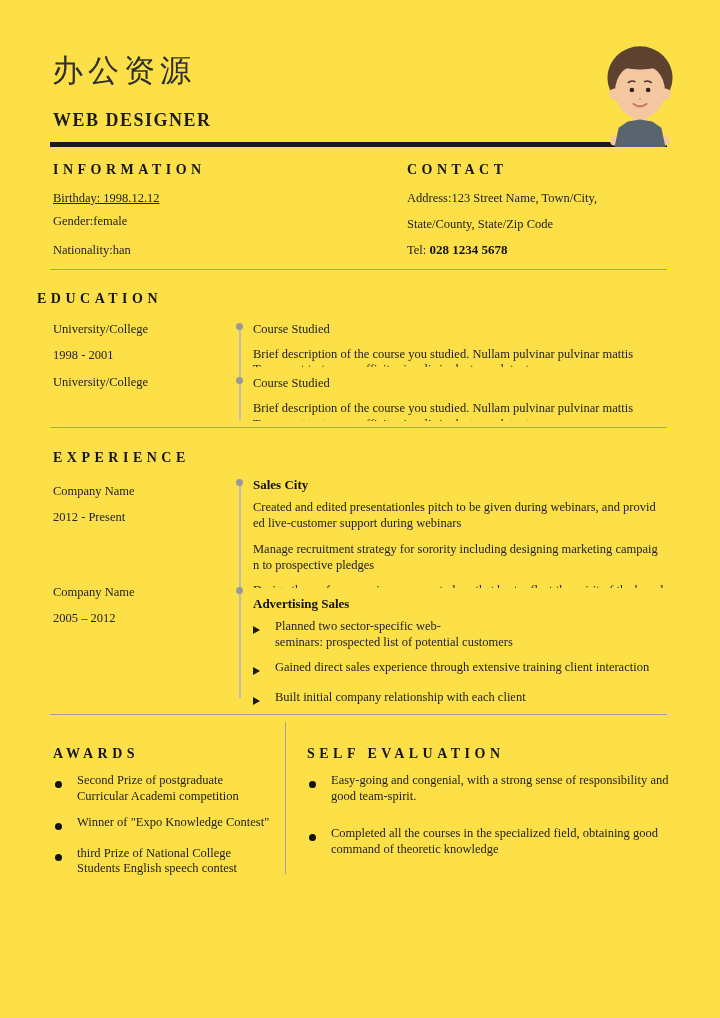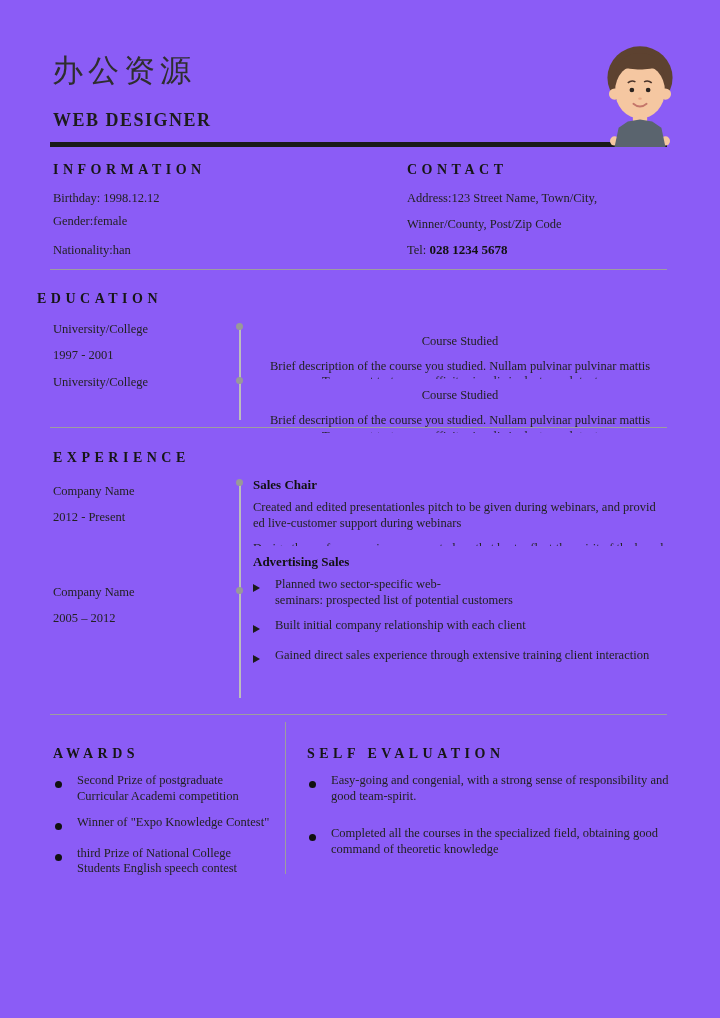--- a/index.html
+++ b/index.html
@@ -1,19 +1,19 @@
 <!DOCTYPE html>
 <html><head>
 <meta charset="utf-8">
 <style>
   * { margin:0; padding:0; box-sizing:border-box; }
   html,body { background:#e8e8e8; }
   .page {
     position:relative; width:720px; height:1018px; margin:0 auto;
-    background:#8b5cf6; overflow:hidden;
+    background:#fde047; overflow:hidden;
     font-family:"Liberation Serif", serif; color:#1f1f1f;
   }
   .abs { position:absolute; }
 
   
   .title-cn { left:52px; top:50px; font-family:"DejaVu Sans", sans-serif;
     font-size:31px; letter-spacing:5px; color:#2e2e2e; font-weight:400; }
   .subtitle { left:53px; top:110px; font-size:18px; font-weight:700;
     letter-spacing:1.5px; color:#1c1c1c; }
   .black-bar { left:50px; top:142px; width:617px; height:5px; background:#1a1a1a; z-index:1; }
@@ -67,42 +67,42 @@
       <path d="M43.5 69.5 q6.5 5.5 13 0" stroke-width="1.8" fill="none" stroke-linecap="round" stroke="#c4766a"></path>
       <circle cx="25" cy="106" r="4.5" fill="#f5c7a1"></circle>
       <circle cx="75" cy="106" r="4.5" fill="#f5c7a1"></circle>
       <path d="M50 85 L62 87 L71 93 L75 112 L25 112 L29 93 L38 87 Z" fill="#5a646e"></path>
     </svg>
   </div>
 
   <div class="abs black-bar"></div>
 
   <div class="abs sec-heading" style="left:53px; top:162px;">INFORMATION</div>
-  <div class="abs body-txt" style="left:53px; top:191px;">Birthday:  1998.12.12</div>
+  <div class="abs body-txt" style="left:53px; top:191px;text-decoration:underline;">Birthday:  1998.12.12</div>
   <div class="abs body-txt" style="left:53px; top:214px;">Gender:female</div>
   <div class="abs body-txt" style="left:53px; top:243px;">Nationality:han</div>
 
   <div class="abs sec-heading" style="left:407px; top:162px;">CONTACT</div>
   <div class="abs body-txt" style="left:407px; top:191px;">Address:123 Street Name, Town/City,</div>
-  <div class="abs body-txt" style="left:407px; top:217px;">Winner/County, Post/Zip Code</div>
+  <div class="abs body-txt" style="left:407px; top:217px;">State/County, State/Zip Code</div>
   <div class="abs body-txt" style="left:407px; top:242px;"><span>Tel: </span><span class="bold-num">028 1234 5678</span></div>
 
   <div class="abs hrule" style="top:269px;"></div>
 
   <div class="abs sec-heading" style="left:37px; top:291px;">EDUCATION</div>
 
   <div class="abs body-txt" style="left:53px; top:322px;">University/College</div>
-  <div class="abs body-txt" style="left:53px; top:348px;">1997 - 2001</div>
+  <div class="abs body-txt" style="left:53px; top:348px;">1998 - 2001</div>
   <div class="abs body-txt" style="left:53px; top:375px;">University/College</div>
 
   <div class="abs tl-line" style="left:239px; top:326px; height:94px;"></div>
   <div class="abs tl-dot" style="left:236px; top:323px;"></div>
   <div class="abs tl-dot" style="left:236px; top:377px;"></div>
 
-  <div class="abs" style="left:253px; top:334px; width:414px;text-align:center;">
+  <div class="abs" style="left:253px; top:322px; width:414px;">
     <div class="body-txt">Course Studied</div>
     <div class="body-txt clip1" style="margin-top:9px;">
       <div>Brief description of the course you studied.  Nullam pulvinar  pulvinar mattis</div>
       <div>Tempus at tortor non efficitur iaculis in ductus volutpat</div>
     </div>
     <div class="body-txt" style="margin-top:9px;">Course Studied</div>
     <div class="body-txt clip1" style="margin-top:10px;">
       <div>Brief description of the course you studied.  Nullam pulvinar  pulvinar mattis</div>
       <div>Tempus at tortor non efficitur iaculis in ductus volutpat</div>
     </div>
@@ -115,36 +115,37 @@
   <div class="abs body-txt" style="left:53px; top:484px;">Company Name</div>
   <div class="abs body-txt" style="left:53px; top:510px;">2012 - Present</div>
   <div class="abs body-txt" style="left:53px; top:585px;">Company Name</div>
   <div class="abs body-txt" style="left:53px; top:611px;text-align:center;">2005 – 2012</div>
 
   <div class="abs tl-line" style="left:239px; top:482px; height:216px;"></div>
   <div class="abs tl-dot" style="left:236px; top:479px;"></div>
   <div class="abs tl-dot" style="left:236px; top:587px;"></div>
 
   <div class="abs" style="left:253px; top:477px; width:414px;">
-    <div class="role">Sales Chair</div>
+    <div class="role">Sales City</div>
     <div class="body-txt" style="margin-top:7px;">Created and edited presentationles pitch to be given during webinars, and provid<br>ed live-customer  support during webinars</div>
+    <div class="body-txt" style="margin-top:11px;">Manage recruitment strategy for sorority including  designing marketing campaig<br>n to prospective pledges</div>
     <div class="body-txt clip-sliver" style="margin-top:10px;">Design the performance improvement plans that best reflect the spirit of the brand</div>
     <div class="role" style="margin-top:8px;">Advertising  Sales</div>
     <div class="blist body-txt" style="margin-top:7px;">
       <div class="bitem">
         <span class="bmark"><span class="arrow"></span></span>
         <span class="btext">Planned two sector-specific web-<br>seminars: prospected list  of potential  customers</span>
       </div>
       <div class="bitem">
         <span class="bmark"><span class="arrow"></span></span>
-        <span class="btext">Built  initial  company relationship  with  each client</span>
+        <span class="btext">Gained  direct sales experience through  extensive  training  client  interaction</span>
       </div>
       <div class="bitem">
         <span class="bmark"><span class="arrow"></span></span>
-        <span class="btext">Gained  direct sales experience through  extensive  training  client  interaction</span>
+        <span class="btext">Built  initial  company relationship  with  each client</span>
       </div>
     </div>
   </div>
 
   <div class="abs hrule" style="top:714px;"></div>
 
   <div class="abs sec-heading" style="left:53px; top:746px;">AWARDS</div>
   <div class="abs blist body-txt" style="left:55px; top:773px; width:228px;">
     <div class="bitem" style="margin-bottom:11px;">
       <span class="bmark"><span class="disc"></span></span>

